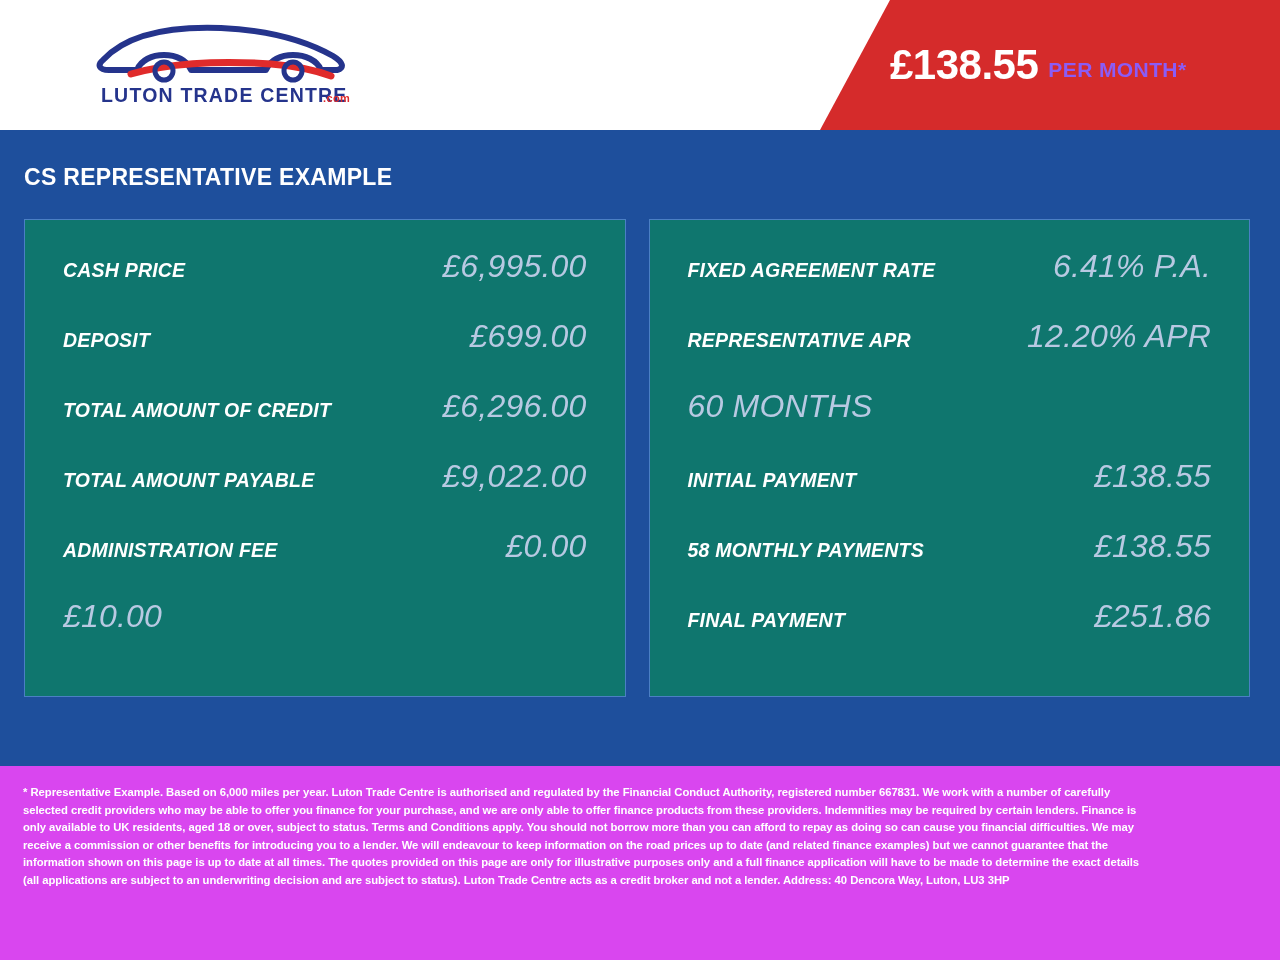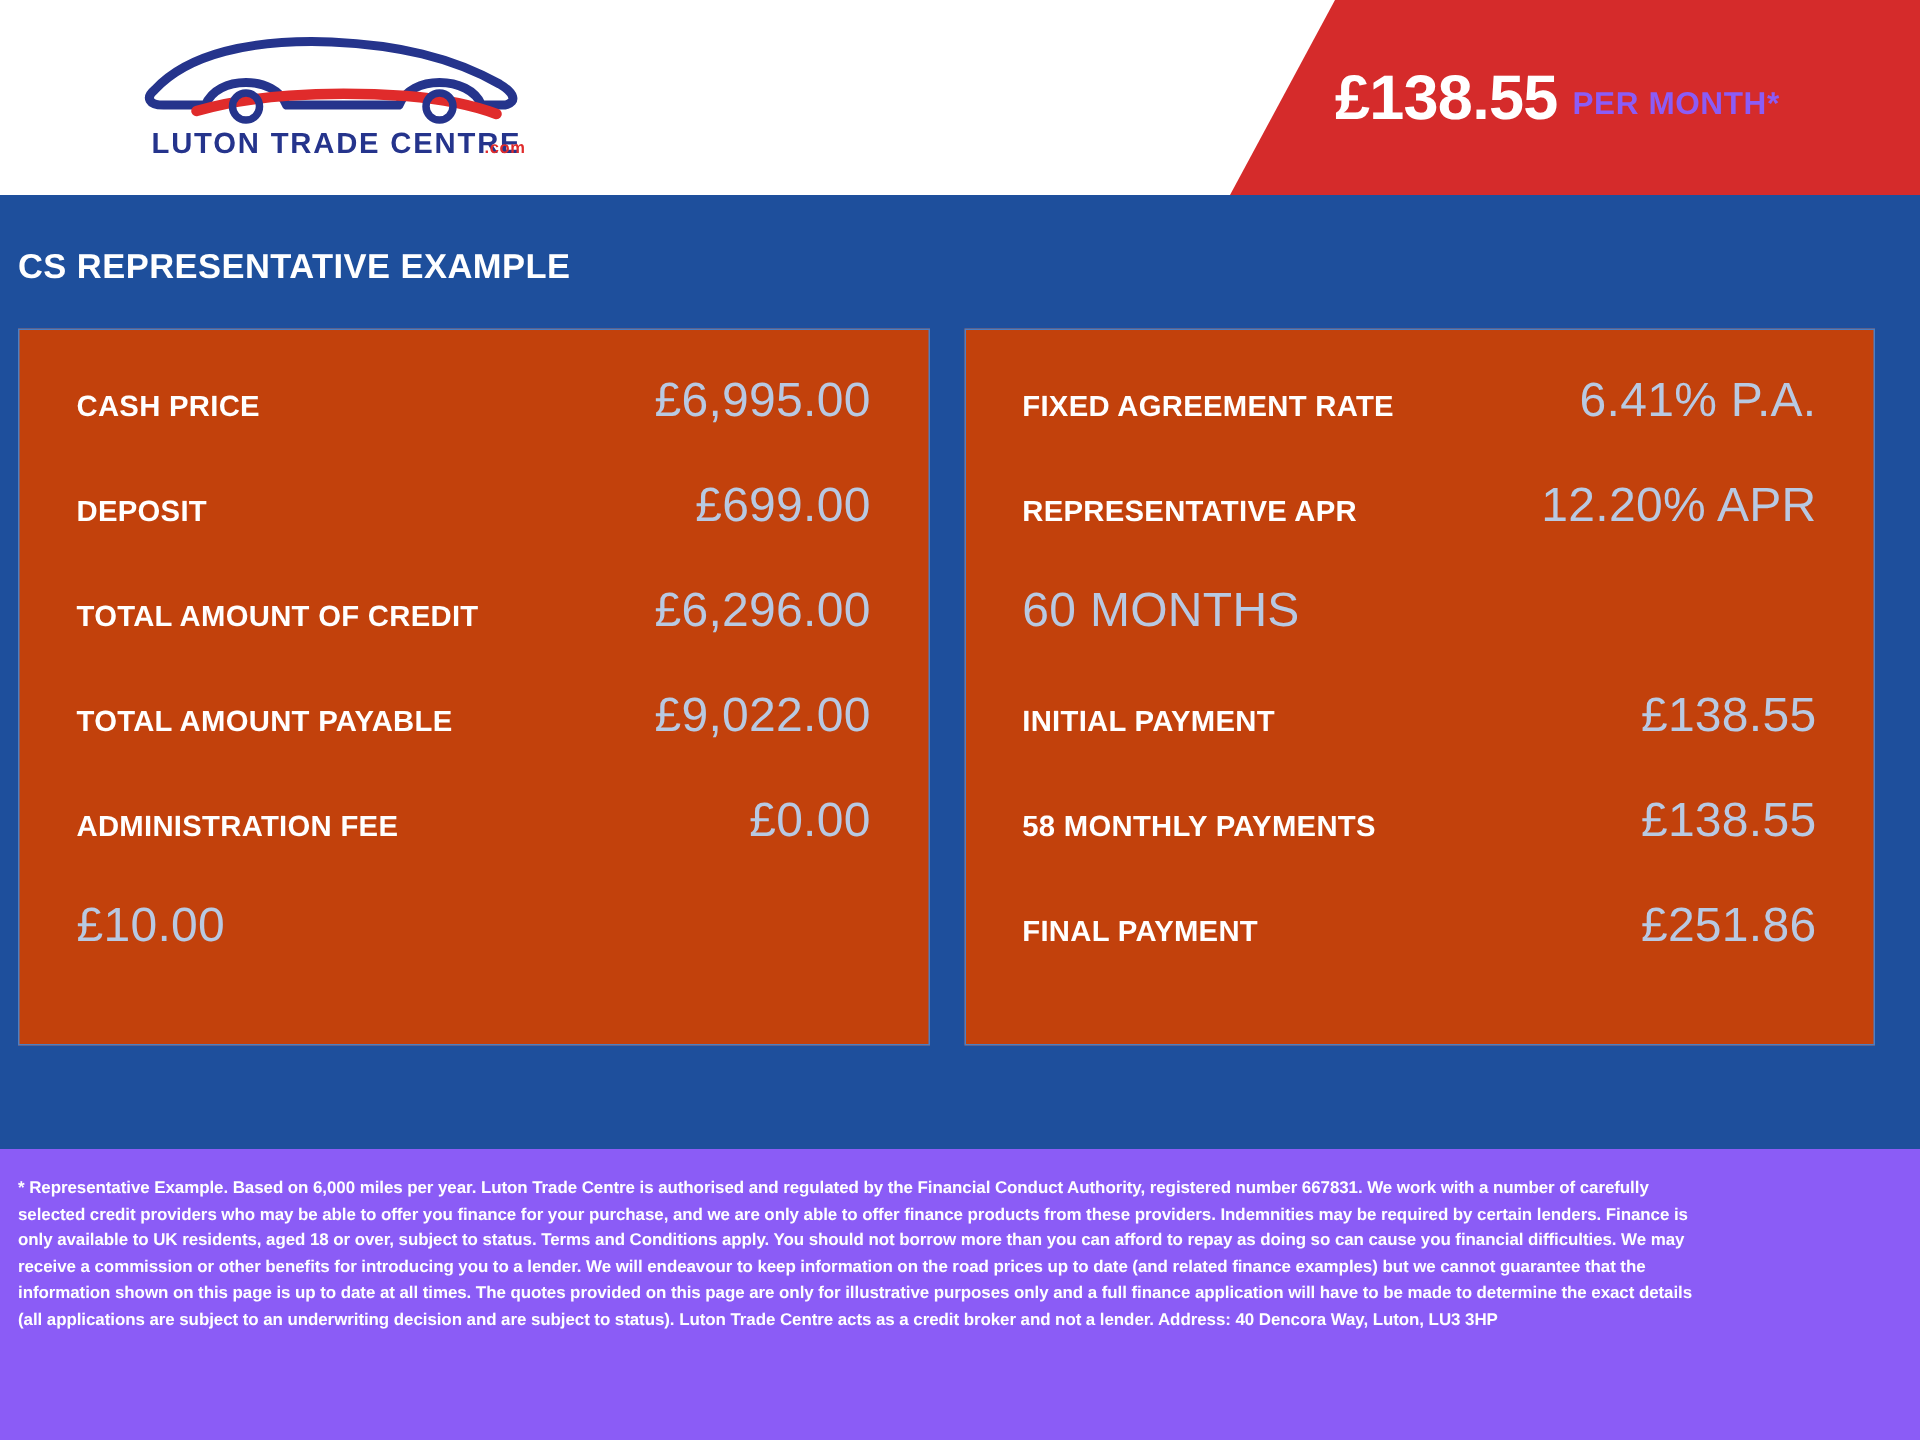--- a/index.html
+++ b/index.html
@@ -57,39 +57,40 @@
     position:absolute;
     left:95px; top:22px;
     width:260px; height:88px;
   }
   .logo svg { display:block; }
 
   
   .main {
     position:relative;
     width:1280px;
-    padding:34px 30px 0 12px;
+    padding:34px 30px 0 24px;
   }
   .section-title {
     color:#ffffff;
     font-size:23px;
     font-weight:bold;
     letter-spacing:0.3px;
     margin-left:0px;
     margin-bottom:28px;
   }
   .panels {
     display:flex;
     gap:23px;
   }
   .panel {
     flex:1;
-    background:#c2410c;
+    background:#0f766e;
     border:1px solid #4b7fc4;
     padding:28px 38px 28px 38px;
+    font-style:italic;
   }
   .row {
     display:flex;
     align-items:baseline;
     justify-content:space-between;
     height:70px;
   }
   .row .label {
     color:#ffffff;
     font-size:19.5px;
@@ -105,22 +106,22 @@
     white-space:nowrap;
   }
 
   
   .footer {
     position:absolute;
     left:0;
     top:766px;
     width:1280px;
     height:194px;
-    background:#8b5cf6;
-    padding:18px 30px 0 12px;
+    background:#d946ef;
+    padding:18px 30px 0 23px;
   }
   .footer p {
     color:#ffffff;
     font-size:11.3px;
     font-weight:bold;
     line-height:1.55;
     letter-spacing:-0.05px;
     max-width:1130px;
   }
 </style>

